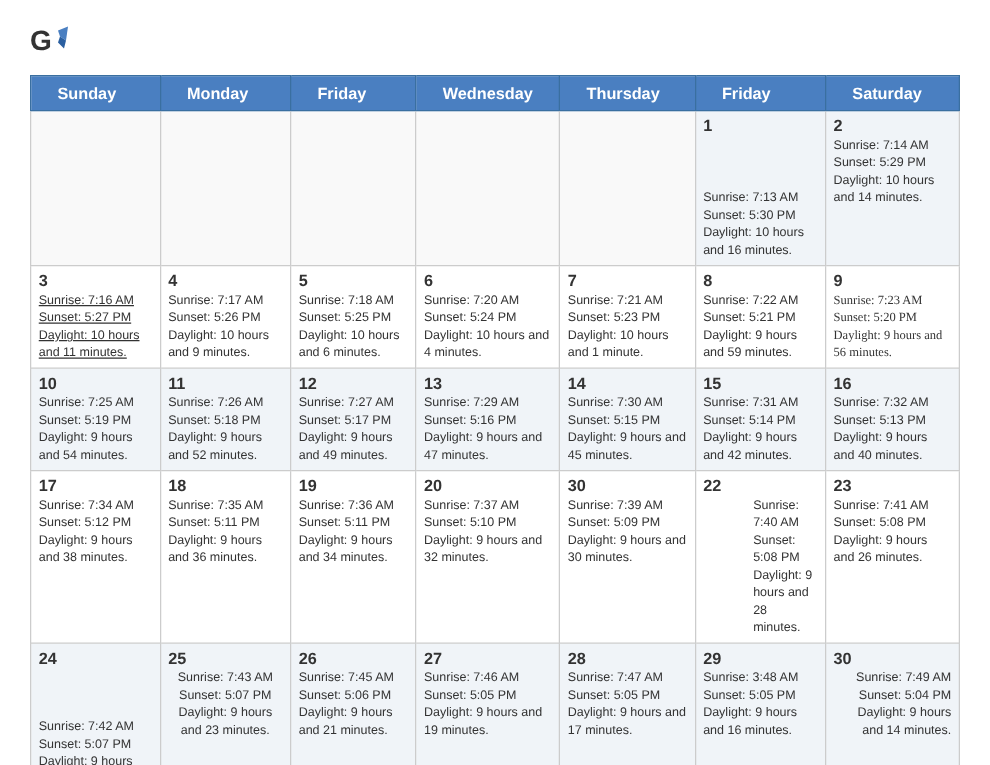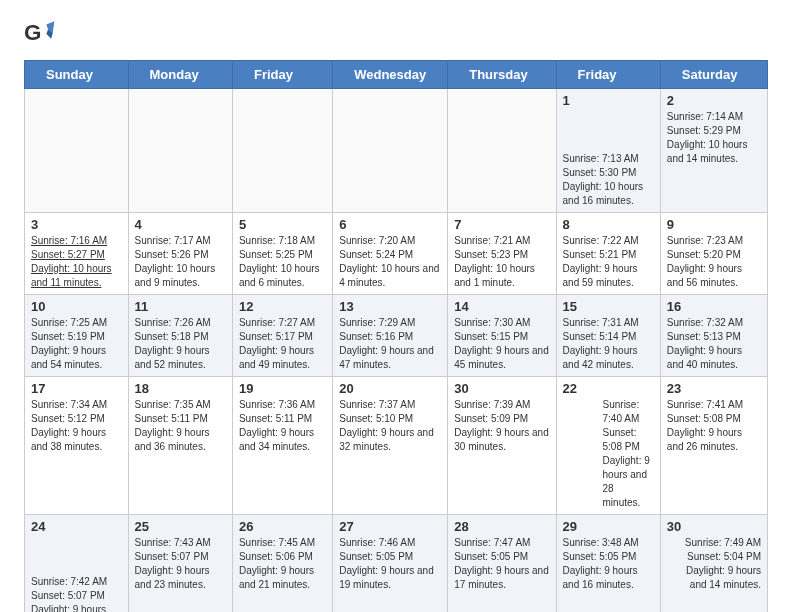--- a/index.html
+++ b/index.html
@@ -117,21 +117,21 @@
 Daylight: 10 hours and 1 minute.</div>
           </td>
           <td>
             <div class="day-num">8</div>
             <div class="day-info" style="white-space: pre-line;">Sunrise: 7:22 AM
 Sunset: 5:21 PM
 Daylight: 9 hours and 59 minutes.</div>
           </td>
           <td>
             <div class="day-num">9</div>
-            <div class="day-info" style="white-space: pre-line;">Sunrise: 7:23 AM
+            <div class="day-info" style="white-space: pre-line; font-family: Liberation Serif, serif;">Sunrise: 7:23 AM
 Sunset: 5:20 PM
 Daylight: 9 hours and 56 minutes.</div>
           </td>
         </tr>
         <tr>
           <td class="shade">
             <div class="day-num">10</div>
             <div class="day-info" style="white-space: pre-line;">Sunrise: 7:25 AM
 Sunset: 5:19 PM
 Daylight: 9 hours and 54 minutes.</div>
@@ -219,21 +219,21 @@
         </tr>
         <tr>
           <td class="shade">
             <div class="day-num">24</div>
             <div class="day-info" style="white-space: pre-line; margin-top: 41px;">Sunrise: 7:42 AM
 Sunset: 5:07 PM
 Daylight: 9 hours and 24 minutes.</div>
           </td>
           <td class="shade">
             <div class="day-num">25</div>
-            <div class="day-info" style="white-space: pre-line;">Sunrise: 7:43 AM
+            <div class="day-info" style="white-space: pre-line; text-align: center;">Sunrise: 7:43 AM
 Sunset: 5:07 PM
 Daylight: 9 hours and 23 minutes.</div>
           </td>
           <td class="shade">
             <div class="day-num">26</div>
             <div class="day-info" style="white-space: pre-line;">Sunrise: 7:45 AM
 Sunset: 5:06 PM
 Daylight: 9 hours and 21 minutes.</div>
           </td>
           <td class="shade">

